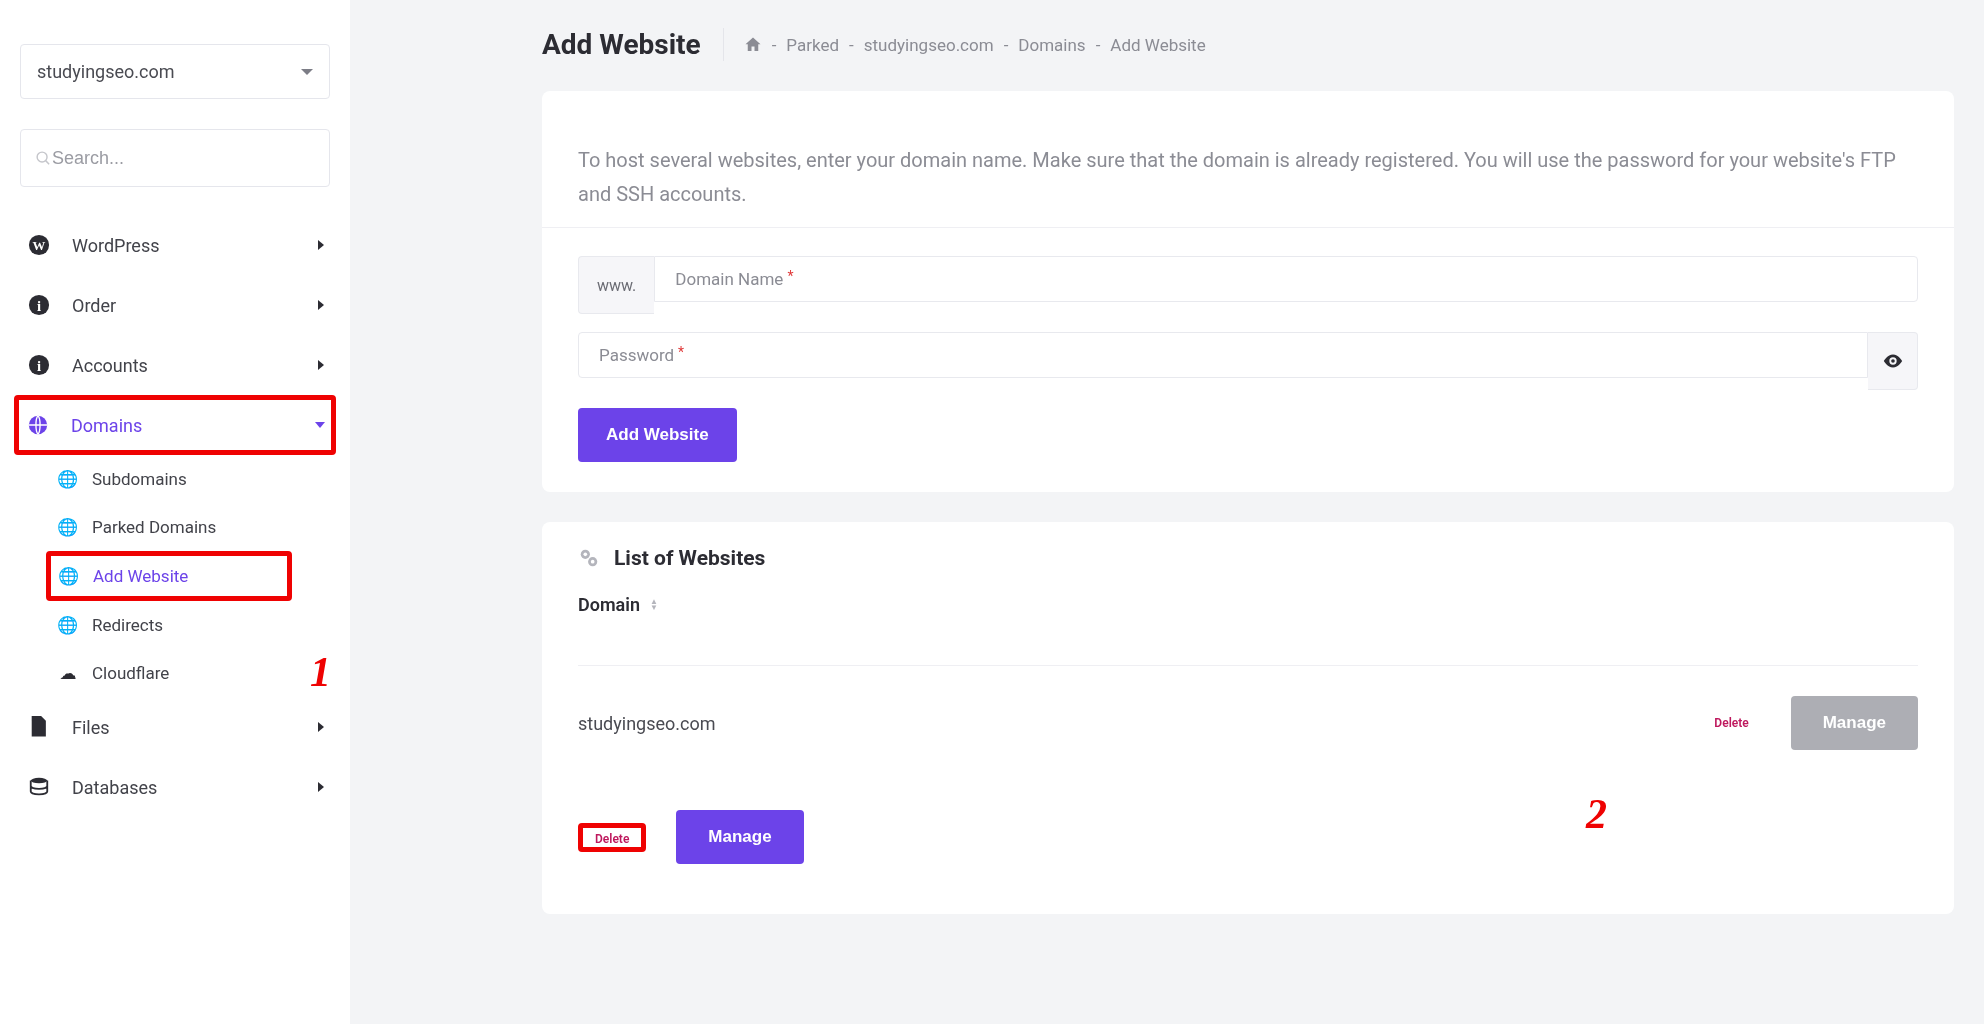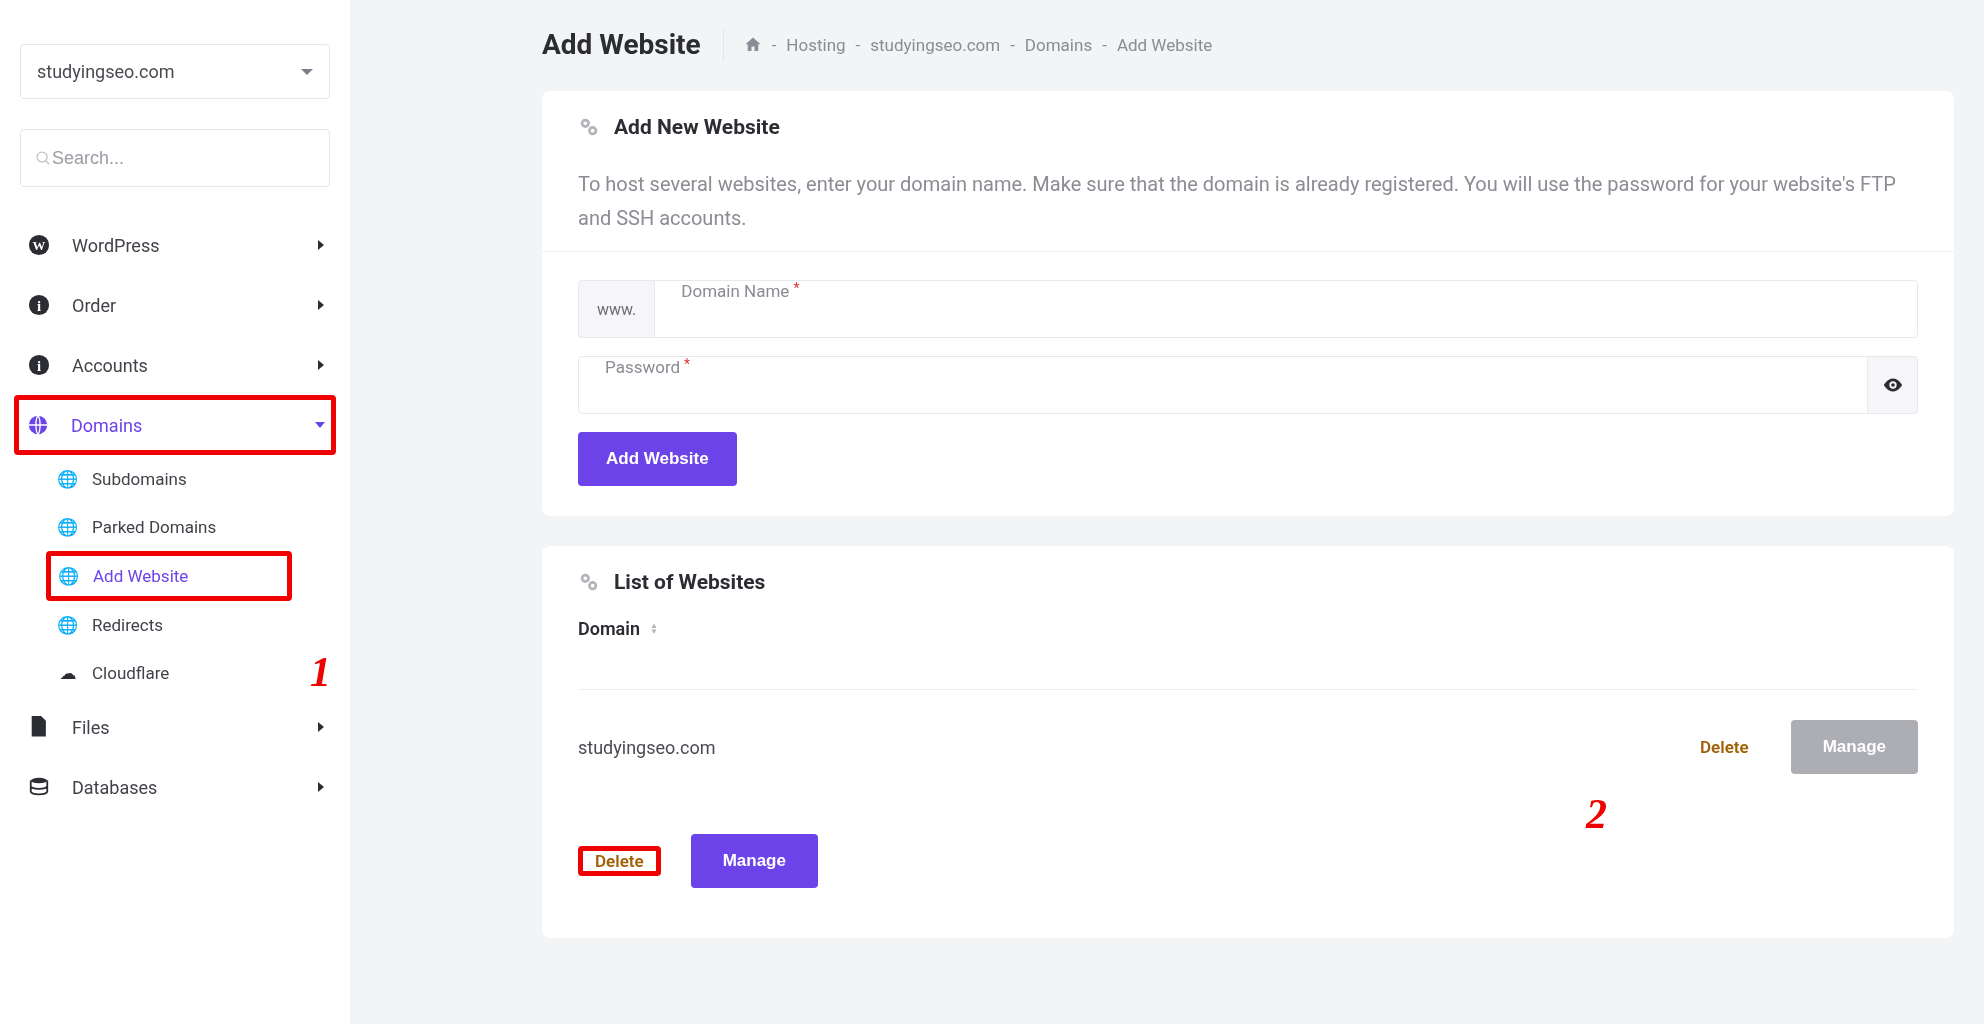--- a/index.html
+++ b/index.html
@@ -37,37 +37,37 @@
 .breadcrumb .home { color: #8b8c94; font-size: 18px; }
 
 .card { background: #fff; border-radius: 8px; margin-bottom: 30px; }
 .card-hdr { padding: 24px 36px 16px 36px; }
 .card-hdr-title { display: flex; align-items: center; font-size: 21px; font-weight: 700; color: #2c2c33; }
 .gear { color: #b4b5bc; margin-right: 14px; font-size: 20px; }
 .card-hdr-desc { color: #8b8c94; font-size: 20px; line-height: 1.7; margin-top: 28px; }
 .form-area { padding: 28px 36px 30px 36px; border-top: 1px solid #efeff3; }
 .input-row { display: flex; margin-bottom: 18px; }
 .prefix { background: #f6f6f9; border: 1px solid #e8e9ee; border-right: none; border-radius: 4px 0 0 4px; display: flex; align-items: center; padding: 0 18px; color: #6c6d75; font-size: 16px; height: 58px; }
-.text-input { flex: 1; height: 58px; border: 1px solid #e8e9ee; border-radius: 0 4px 4px 0; padding: 0 26px; display: flex; }
+.text-input { flex: 1; height: 46px; border: 1px solid #e8e9ee; border-radius: 0 4px 4px 0; padding: 0 20px; display: flex; align-items: center; }
 .text-input.full { border-radius: 4px; }
 .placeholder { color: #8b8c94; font-size: 17px; }
 .req { color: #e03a3a; font-size: 14px; margin-left: 4px; position: relative; top: -4px; }
 .suffix-btn { width: 50px; height: 58px; background: #f6f6f9; border: 1px solid #e8e9ee; border-left: none; border-radius: 0 4px 4px 0; display: flex; align-items: center; justify-content: center; cursor: pointer; color: #2c2c33; font-size: 20px; }
 .btn-primary { background: #6c43e9; color: #fff; border: none; border-radius: 4px; height: 54px; padding: 0 28px; font-size: 17px; font-weight: 600; cursor: pointer; }
 .btn-secondary { background: #adaeb4; color: #fff; border: none; border-radius: 4px; height: 54px; padding: 0 32px; font-size: 17px; font-weight: 600; cursor: pointer; }
 
 .list-hdr { padding: 24px 36px; }
 .list-body { padding: 0 36px 20px 36px; }
 .table-hdr { height: 72px; display: flex; align-items: flex-start; border-bottom: 1px solid #efeff3; padding-left: 0; }
 .col-domain { flex: 1; font-size: 18px; font-weight: 600; color: #2c2c33; display: flex; align-items: center; }
 .sort-caret { margin-left: 10px; display: flex; flex-direction: column; font-size: 8px; color: #b4b5bc; line-height: 6px; }
 .table-row { height: 114px; display: flex; align-items: center; }
 .row-domain { flex: 1; color: #4a4b52; font-size: 18px; }
 .row-actions { display: flex; align-items: center; gap: 30px; }
-.delete-link { color: #a16207; font-size: 17px; font-weight: 600; cursor: pointer; text-decoration: none; padding: 14px 12px; }
+.delete-link { color: #be185d; font-size: 12px; font-weight: 600; cursor: pointer; text-decoration: none; padding: 14px 12px; }
 .delete-box { border: 5px solid #ef0202; border-radius: 4px; }
 
 .annot { position: absolute; color: #ef0202; font-family: "Brush Script MT", cursive; font-size: 42px; font-weight: 700; font-style: italic; }
 .annot1 { left: 310px; top: 648px; }
 .annot2 { left: 1586px; top: 790px; }
 
 svg { display: block; }
 </style>
 </head>
 <body>
@@ -182,43 +182,32 @@
 <main class="main">
   <div class="page-hdr">
     <h1 class="page-title">Add Website</h1>
     <nav class="breadcrumb">
       <span class="home">
         <svg width="18" height="18" viewBox="0 0 24 24" fill="#8b8c94">
             <path d="M12 2l10 9h-3v9h-5v-6h-4v6H5v-9H2z"></path>
           </svg>
       </span>
       <span class="sep">-</span>
-      <span>Hosting</span>
+      <span>Parked</span>
       <span class="sep">-</span>
       <span>studyingseo.com</span>
       <span class="sep">-</span>
       <span>Domains</span>
       <span class="sep">-</span>
       <span>Add Website</span>
     </nav>
   </div>
 
   <section class="card">
     <div class="card-hdr">
-      <div class="card-hdr-title">
-        <span class="gear">
-          <svg width="22" height="22" viewBox="0 0 24 24" fill="#b4b5bc">
-              <circle cx="8" cy="8" r="5"></circle>
-              <circle cx="16" cy="16" r="5"></circle>
-              <circle cx="8" cy="8" r="2" fill="#fff"></circle>
-              <circle cx="16" cy="16" r="2" fill="#fff"></circle>
-            </svg>
-        </span>
-        <span>Add New Website</span>
-      </div>
       <p class="card-hdr-desc">To host several websites, enter your domain name. Make sure that the domain is already registered. You will use the password for your website's FTP and SSH accounts.</p>
     </div>
     <div class="form-area">
       <div class="input-row">
         <div class="prefix">www.</div>
         <div class="text-input">
           <span class="placeholder"><span>Domain Name</span><span class="req">*</span></span>
         </div>
       </div>
       <div class="input-row">

